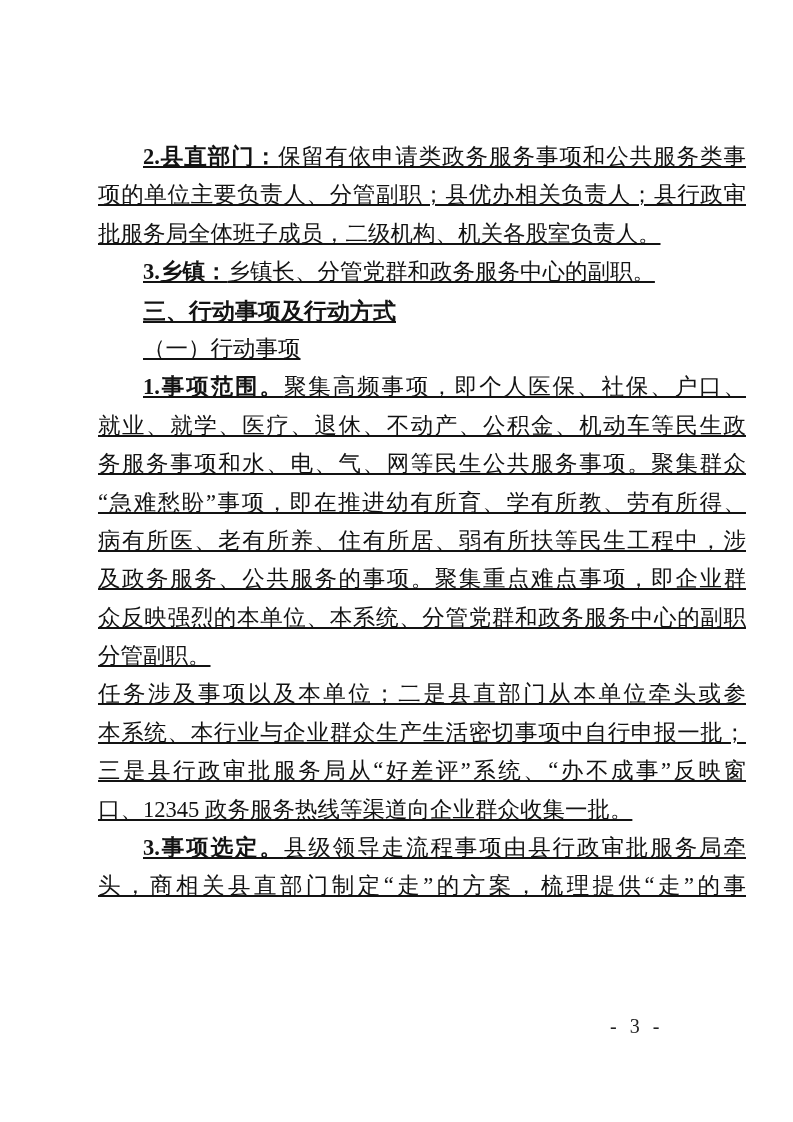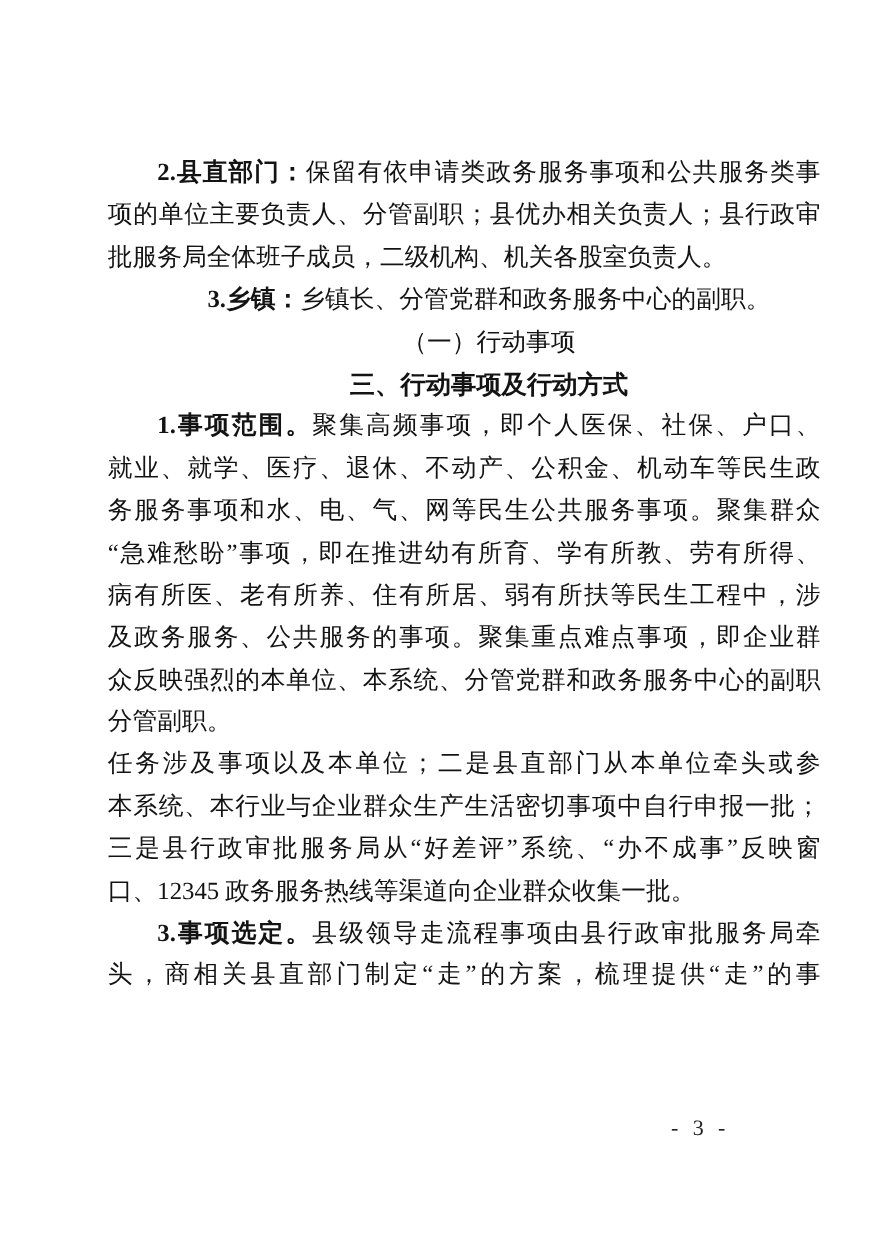--- a/index.html
+++ b/index.html
@@ -21,30 +21,30 @@
     left: 98px;
     top: 138px;
     width: 648px;
   }
   .line {
     height: 38.4px;
     line-height: 38.4px;
     font-size: 22.5px;
     white-space: nowrap;
     text-align: left;
+    text-decoration: underline;
   }
   .line.stretch {
     white-space: normal;
     text-align: justify;
     text-align-last: justify;
     text-justify: inter-character;
   }
   .line.indent {
     text-indent: 45px;
-    text-align: center;
   }
   .line.heading {
     font-family: "Liberation Sans", "DejaVu Sans", sans-serif;
     font-weight: bold;
     font-size: 23px;
   }
   .run { font-weight: normal; }
   .run.bold { font-weight: bold; }
   .page-number {
     position: absolute;
@@ -57,22 +57,22 @@
 </style>
 </head>
 <body>
 
 <div class="page">
   <div class="content">
       <div class="line indent stretch"><span class="run bold">2.县直部门：</span><span class="run">保留有依申请类政务服务事项和公共服务类事</span></div>
       <div class="line stretch"><span class="run">项的单位主要负责人、分管副职；县优办相关负责人；县行政审</span></div>
       <div class="line"><span class="run">批服务局全体班子成员，二级机构、机关各股室负责人。</span></div>
       <div class="line indent"><span class="run bold">3.乡镇：</span><span class="run">乡镇长、分管党群和政务服务中心的副职。</span></div>
+      <div class="line heading indent"><span class="run bold">三、行动事项及行动方式</span></div>
       <div class="line indent"><span class="run">（一）行动事项</span></div>
-      <div class="line heading indent"><span class="run bold">三、行动事项及行动方式</span></div>
       <div class="line indent stretch"><span class="run bold">1.事项范围。</span><span class="run">聚集高频事项，即个人医保、社保、户口、</span></div>
       <div class="line stretch"><span class="run">就业、就学、医疗、退休、不动产、公积金、机动车等民生政</span></div>
       <div class="line stretch"><span class="run">务服务事项和水、电、气、网等民生公共服务事项。聚集群众</span></div>
       <div class="line stretch"><span class="run">“急难愁盼”事项，即在推进幼有所育、学有所教、劳有所得、</span></div>
       <div class="line stretch"><span class="run">病有所医、老有所养、住有所居、弱有所扶等民生工程中，涉</span></div>
       <div class="line stretch"><span class="run">及政务服务、公共服务的事项。聚集重点难点事项，即企业群</span></div>
       <div class="line stretch"><span class="run">众反映强烈的本单位、本系统、分管党群和政务服务中心的副职</span></div>
       <div class="line"><span class="run">分管副职。</span></div>
       <div class="line stretch"><span class="run">任务涉及事项以及本单位；二是县直部门从本单位牵头或参</span></div>
       <div class="line stretch"><span class="run">本系统、本行业与企业群众生产生活密切事项中自行申报一批；</span></div>

